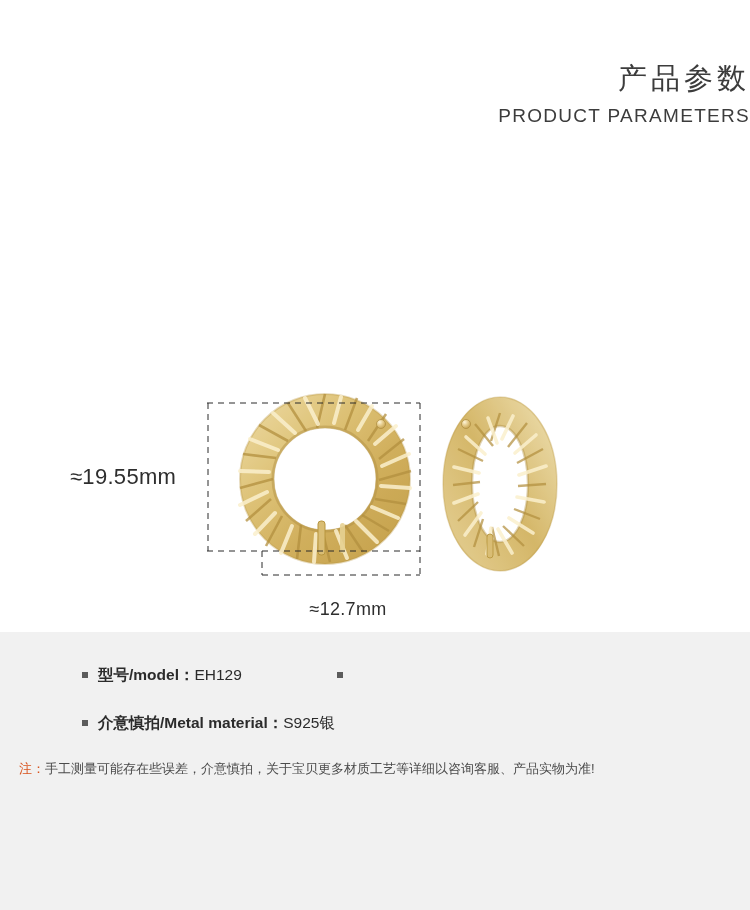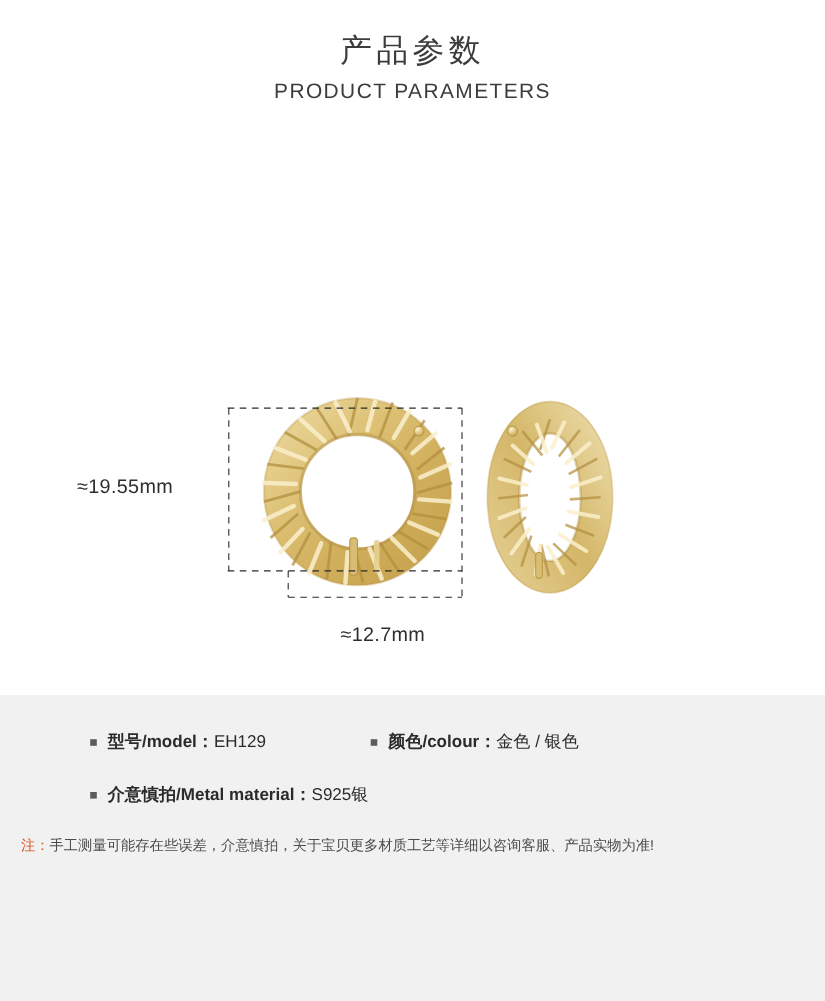--- a/index.html
+++ b/index.html
@@ -12,22 +12,22 @@
     height: 910px;
     background: #ffffff;
     font-family: "Liberation Sans", "DejaVu Sans", sans-serif;
     color: #3a3a3a;
     overflow: hidden;
     position: relative;
   }
 
   
   .header {
-    padding-top: 28px;
-    text-align: center;
+    padding-top: 60px;
+    text-align: right;
   }
   .title-cn {
     font-size: 29px;
     letter-spacing: 4px;
     color: #3c3c3c;
     font-weight: 400;
     line-height: 1.3;
   }
   .title-en {
     margin-top: 7px;
@@ -48,21 +48,21 @@
     left: 0;
     top: 0;
     width: 750px;
     height: 500px;
   }
 
   .vert-label {
     position: absolute;
     left: 70px;
     top: 337px;
-    font-size: 18px;
+    font-size: 22px;
     color: #2e2e2e;
     letter-spacing: 0.3px;
     white-space: nowrap;
   }
   .horiz-label {
     position: absolute;
     left: 0;
     right: 0;
     top: 472px;
     text-align: center;
@@ -274,23 +274,20 @@
 
     <div class="spec-row">
       <div class="spec-col left">
         <span class="bullet"></span>
         <span class="spec-text">
           <span class="k">型号/model：</span><span class="v">EH129</span>
         </span>
       </div>
       <div class="spec-col right">
         <span class="bullet"></span>
-        <span class="spec-text">
-          <span class="k">颜色/colour：</span><span class="v">金色 / 银色</span>
-        </span>
       </div>
     </div>
 
 
     <div class="spec-row">
       <div class="spec-col left" style="width:520px">
         <span class="bullet"></span>
         <span class="spec-text">
           <span class="k">介意慎拍/Metal material：</span><span class="v">S925银</span>
         </span>

